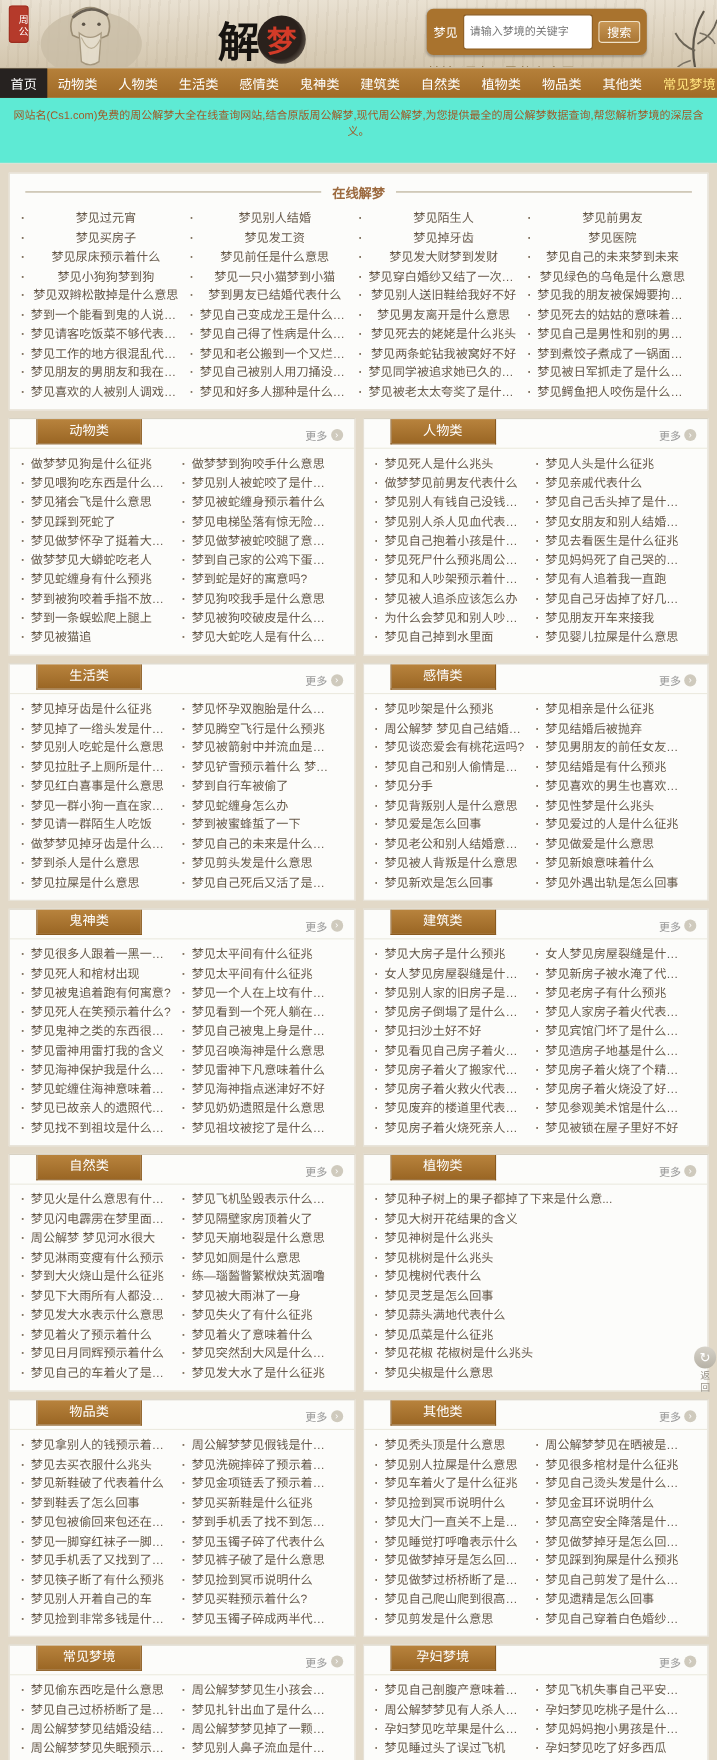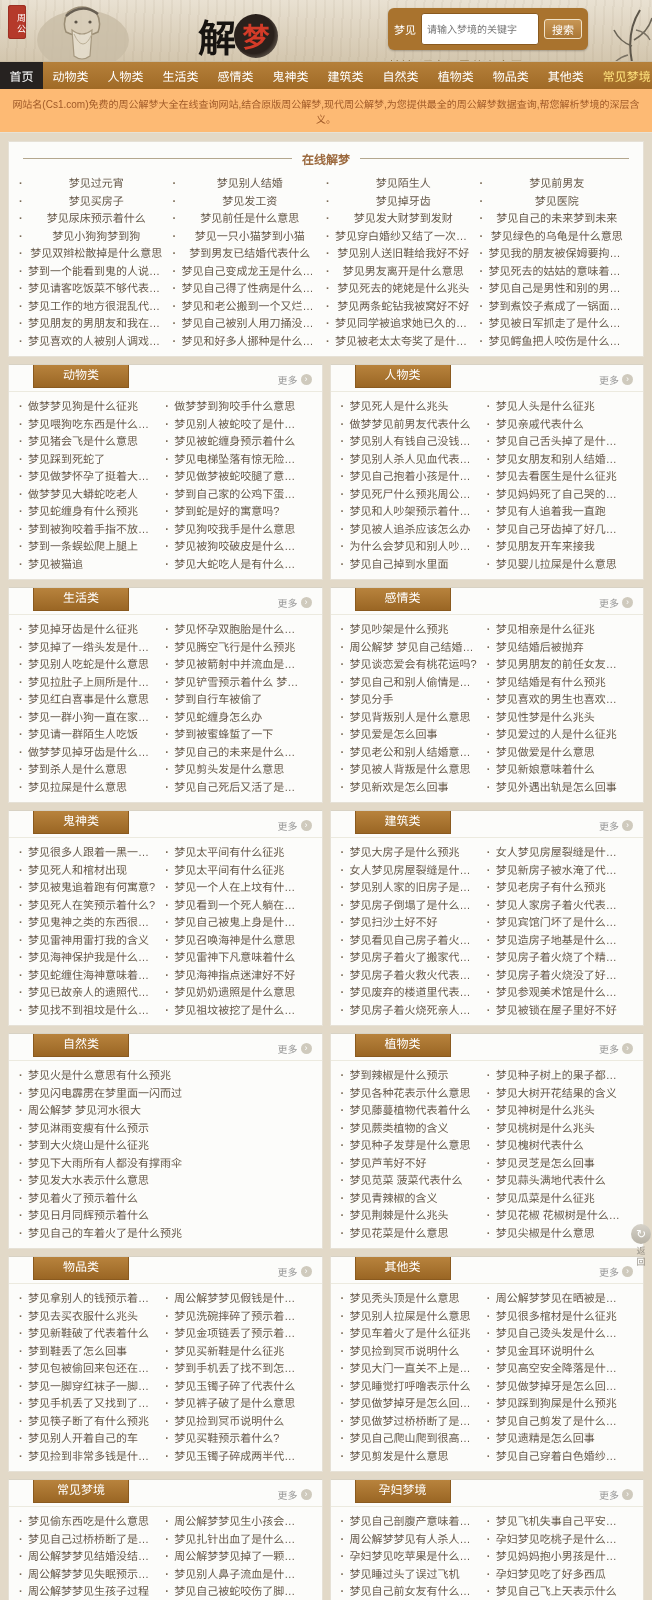--- a/index.html
+++ b/index.html
@@ -53,22 +53,22 @@
     background:linear-gradient(#b5803a,#a06a26); height:27px;
     display:flex; align-items:stretch; font-size:12px;
   }
   .nav-item {
     color:#fff; text-decoration:none; padding:0 9.5px; display:flex; align-items:center; white-space:nowrap;
   }
   .nav-item.active { background:#262220; }
   .nav-item.hot { color:#ffe37d; }
   
   .notice-bar {
-    background:#fdba74; border-bottom:1px solid #e7e2d6;
-    font-size:10px; color:#a05a28; text-align:center; padding:7px 4px 6px; margin-bottom:8px;
+    background:#5eead4; border-bottom:1px solid #e7e2d6;
+    font-size:10px; color:#a05a28; text-align:center; padding:7px 4px 22px; margin-bottom:8px;
   }
   
   .wrap { padding:0 8px;text-align:center; }
   .card {
     background:#fcfcfa; border:1px solid #e6e1d6; margin-bottom:7px; padding-bottom:6px;
   }
   .online-title {
     display:flex; align-items:center; gap:10px; color:#9c6a3f; font-size:12px;
     padding:8px 14px 4px; font-weight:bold;
   }
@@ -447,43 +447,43 @@
             <a class="dream-link" href="#">梦见闪电霹雳在梦里面一闪而过</a>
             <a class="dream-link" href="#">周公解梦 梦见河水很大</a>
             <a class="dream-link" href="#">梦见淋雨变瘦有什么预示</a>
             <a class="dream-link" href="#">梦到大火烧山是什么征兆</a>
             <a class="dream-link" href="#">梦见下大雨所有人都没有撑雨伞</a>
             <a class="dream-link" href="#">梦见发大水表示什么意思</a>
             <a class="dream-link" href="#">梦见着火了预示着什么</a>
             <a class="dream-link" href="#">梦见日月同辉预示着什么</a>
             <a class="dream-link" href="#">梦见自己的车着火了是什么预兆</a>
           </div>
+          <div class="box-col">
+            <a class="dream-link" href="#">梦见飞机坠毁表示什么意思</a>
+            <a class="dream-link" href="#">梦见隔壁家房顶着火了</a>
+            <a class="dream-link" href="#">梦见天崩地裂是什么意思</a>
+            <a class="dream-link" href="#">梦见如厕是什么意思</a>
+            <a class="dream-link" href="#">练—瑙醔瞥繁栿炔芄涸噜</a>
+            <a class="dream-link" href="#">梦见被大雨淋了一身</a>
+            <a class="dream-link" href="#">梦见失火了有什么征兆</a>
+            <a class="dream-link" href="#">梦见着火了意味着什么</a>
+            <a class="dream-link" href="#">梦见突然刮大风是什么意思</a>
+            <a class="dream-link" href="#">梦见发大水了是什么征兆</a>
+          </div>
         </div>
       </section>
       <section class="box">
         <div class="box-head">
           <a class="box-tab" href="#">植物类</a>
           <a class="more-link" href="#">
             <span>更多</span>
             <span class="more-icon">›</span>
           </a>
         </div>
         <div class="box-cols">
-          <div class="box-col">
-            <a class="dream-link" href="#">梦到辣椒是什么预示</a>
-            <a class="dream-link" href="#">梦见各种花表示什么意思</a>
-            <a class="dream-link" href="#">梦见藤蔓植物代表着什么</a>
-            <a class="dream-link" href="#">梦见蕨类植物的含义</a>
-            <a class="dream-link" href="#">梦见种子发芽是什么意思</a>
-            <a class="dream-link" href="#">梦见芦苇好不好</a>
-            <a class="dream-link" href="#">梦见苋菜 菠菜代表什么</a>
-            <a class="dream-link" href="#">梦见青辣椒的含义</a>
-            <a class="dream-link" href="#">梦见荆棘是什么兆头</a>
-            <a class="dream-link" href="#">梦见花菜是什么意思</a>
-          </div>
           <div class="box-col">
             <a class="dream-link" href="#">梦见种子树上的果子都掉了下来是什么意...</a>
             <a class="dream-link" href="#">梦见大树开花结果的含义</a>
             <a class="dream-link" href="#">梦见神树是什么兆头</a>
             <a class="dream-link" href="#">梦见桃树是什么兆头</a>
             <a class="dream-link" href="#">梦见槐树代表什么</a>
             <a class="dream-link" href="#">梦见灵芝是怎么回事</a>
             <a class="dream-link" href="#">梦见蒜头满地代表什么</a>
             <a class="dream-link" href="#">梦见瓜菜是什么征兆</a>
             <a class="dream-link" href="#">梦见花椒 花椒树是什么兆头</a>

